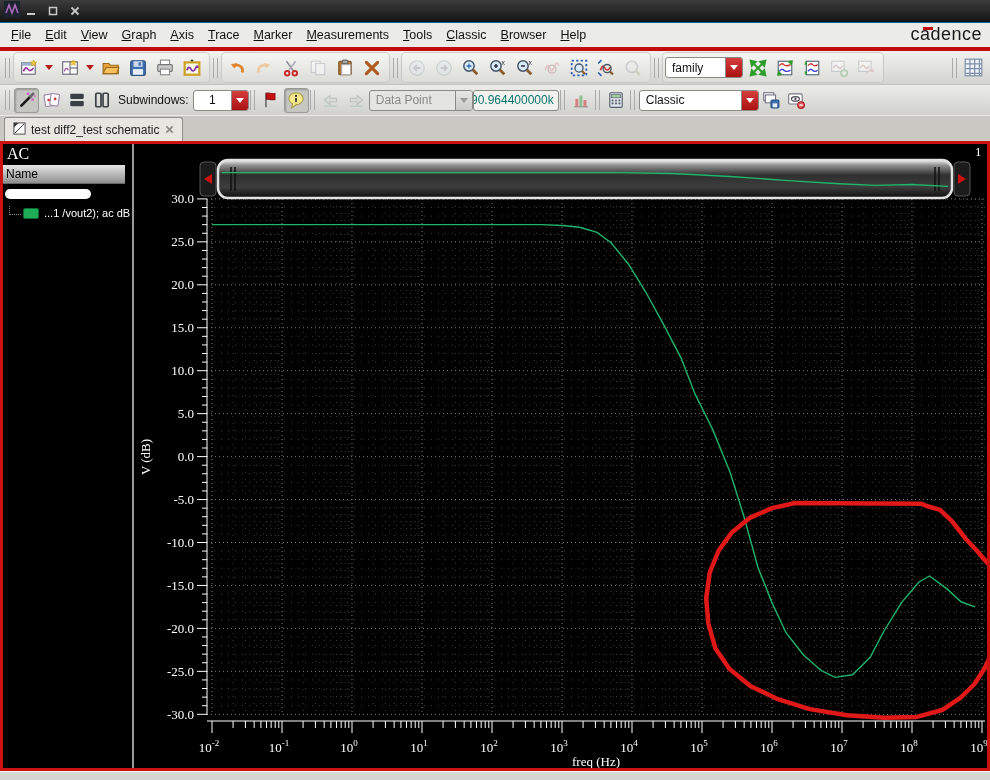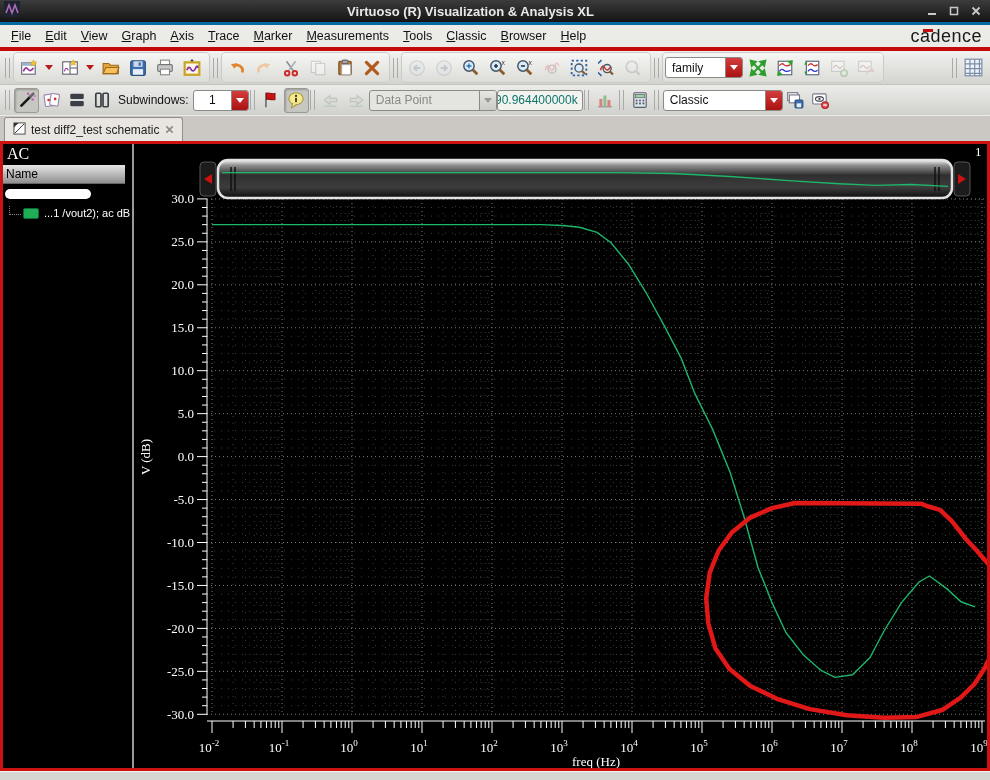--- a/index.html
+++ b/index.html
@@ -9,21 +9,21 @@
 
   
   #titlebar{left:0;top:0;width:990px;height:22px;background:linear-gradient(#3c3c3c,#141414);
     display:flex;align-items:center;color:#e8e8e8;}
   #titlebar .title{flex:1;text-align:center;font-weight:bold;font-size:13px;}
   .winbtn{width:22px;height:16px;display:flex;align-items:center;justify-content:center;color:#c9c9c9;
     font-size:12px;cursor:default;}
   #app-icon{margin-left:4px;}
 
   
-  #menubar{left:0;top:22px;width:990px;height:25px;background:#ebebe8;border-top:3px solid #0369a1;
+  #menubar{left:0;top:22px;width:990px;height:25px;background:#ebebe8;border-top:1px solid #0369a1;
     display:flex;align-items:center;padding-left:4px;}
   .menu-item{padding:3px 7px;font-size:12.5px;color:#111;}
   .menu-item:first-letter{text-decoration:underline;}
   #cadence-logo{position:absolute;right:8px;top:1px;font-size:18px;letter-spacing:.5px;color:#1a1a1a;
     font-family:"Liberation Sans",sans-serif;font-weight:500;}
   #cadence-logo::after{content:"";position:absolute;left:12.5px;top:3px;width:10px;height:3.2px;background:#c30b0b;}
   #redband{left:0;top:47px;width:990px;height:4px;background:#c30b0b;}
 
   
   #toolbar1{left:0;top:51px;width:990px;height:33px;background:linear-gradient(#f1f1ef,#d3d3cf);
@@ -83,21 +83,20 @@
 </head>
 <body>
 
 <div id="titlebar" class="abs">
   <span id="app-icon">
     <svg width="16" height="16" viewBox="0 0 16 16">
         <rect width="16" height="16" fill="#1d2430"></rect>
         <path d="M2 12 L5 4 L8 12 L11 4 L14 12" stroke="#b06ac0" stroke-width="1.6" fill="none"></path>
       </svg>
   </span>
-  <span class="title">Virtuoso (R) Visualization &amp; Analysis XL</span>
   <span class="winbtn">
       <svg width="10" height="10" viewBox="0 0 10 10">
         <line x1="1" y1="8" x2="9" y2="8" stroke="#c9c9c9" stroke-width="2"></line>
       </svg>
     </span>
   <span class="winbtn">
       <svg width="10" height="10" viewBox="0 0 10 10">
         <rect x="1.5" y="1.5" width="7" height="7" fill="none" stroke="#c9c9c9" stroke-width="1.5"></rect>
       </svg>
     </span>
@@ -408,21 +407,21 @@
         <polygon points="7,4 7,6.5 13,6.5 13,9.5 7,9.5 7,12 2,8" fill="#cfd8cf" stroke="#8a9a8a"></polygon>
         <line x1="2" y1="13.5" x2="13" y2="13.5" stroke="#7a9"></line>
       </svg>
   </span>
   <span class="tb">
     <svg class="dis" width="18" height="18" viewBox="0 0 16 16">
         <polygon points="9,4 9,6.5 3,6.5 3,9.5 9,9.5 9,12 14,8" fill="#cfd8cf" stroke="#8a9a8a"></polygon>
         <line x1="3" y1="13.5" x2="14" y2="13.5" stroke="#7a9"></line>
       </svg>
   </span>
-  <span class="combo gray" style="width:128px;">
+  <span class="combo gray" style="width:104px;">
     <span class="txt" style="flex:1;">Data Point</span>
     <span class="btn"></span>
   </span>
   <span class="field">90.964400000k</span>
   <span class="handle"></span>
   <span class="tb">
     <svg width="18" height="18" viewBox="0 0 16 16">
         <line x1="2" y1="14" x2="14" y2="14" stroke="#888"></line>
         <rect x="3" y="7" width="2.6" height="7" fill="#d98080"></rect>
         <rect x="6.6" y="4" width="2.6" height="10" fill="#8fbf8f"></rect>

